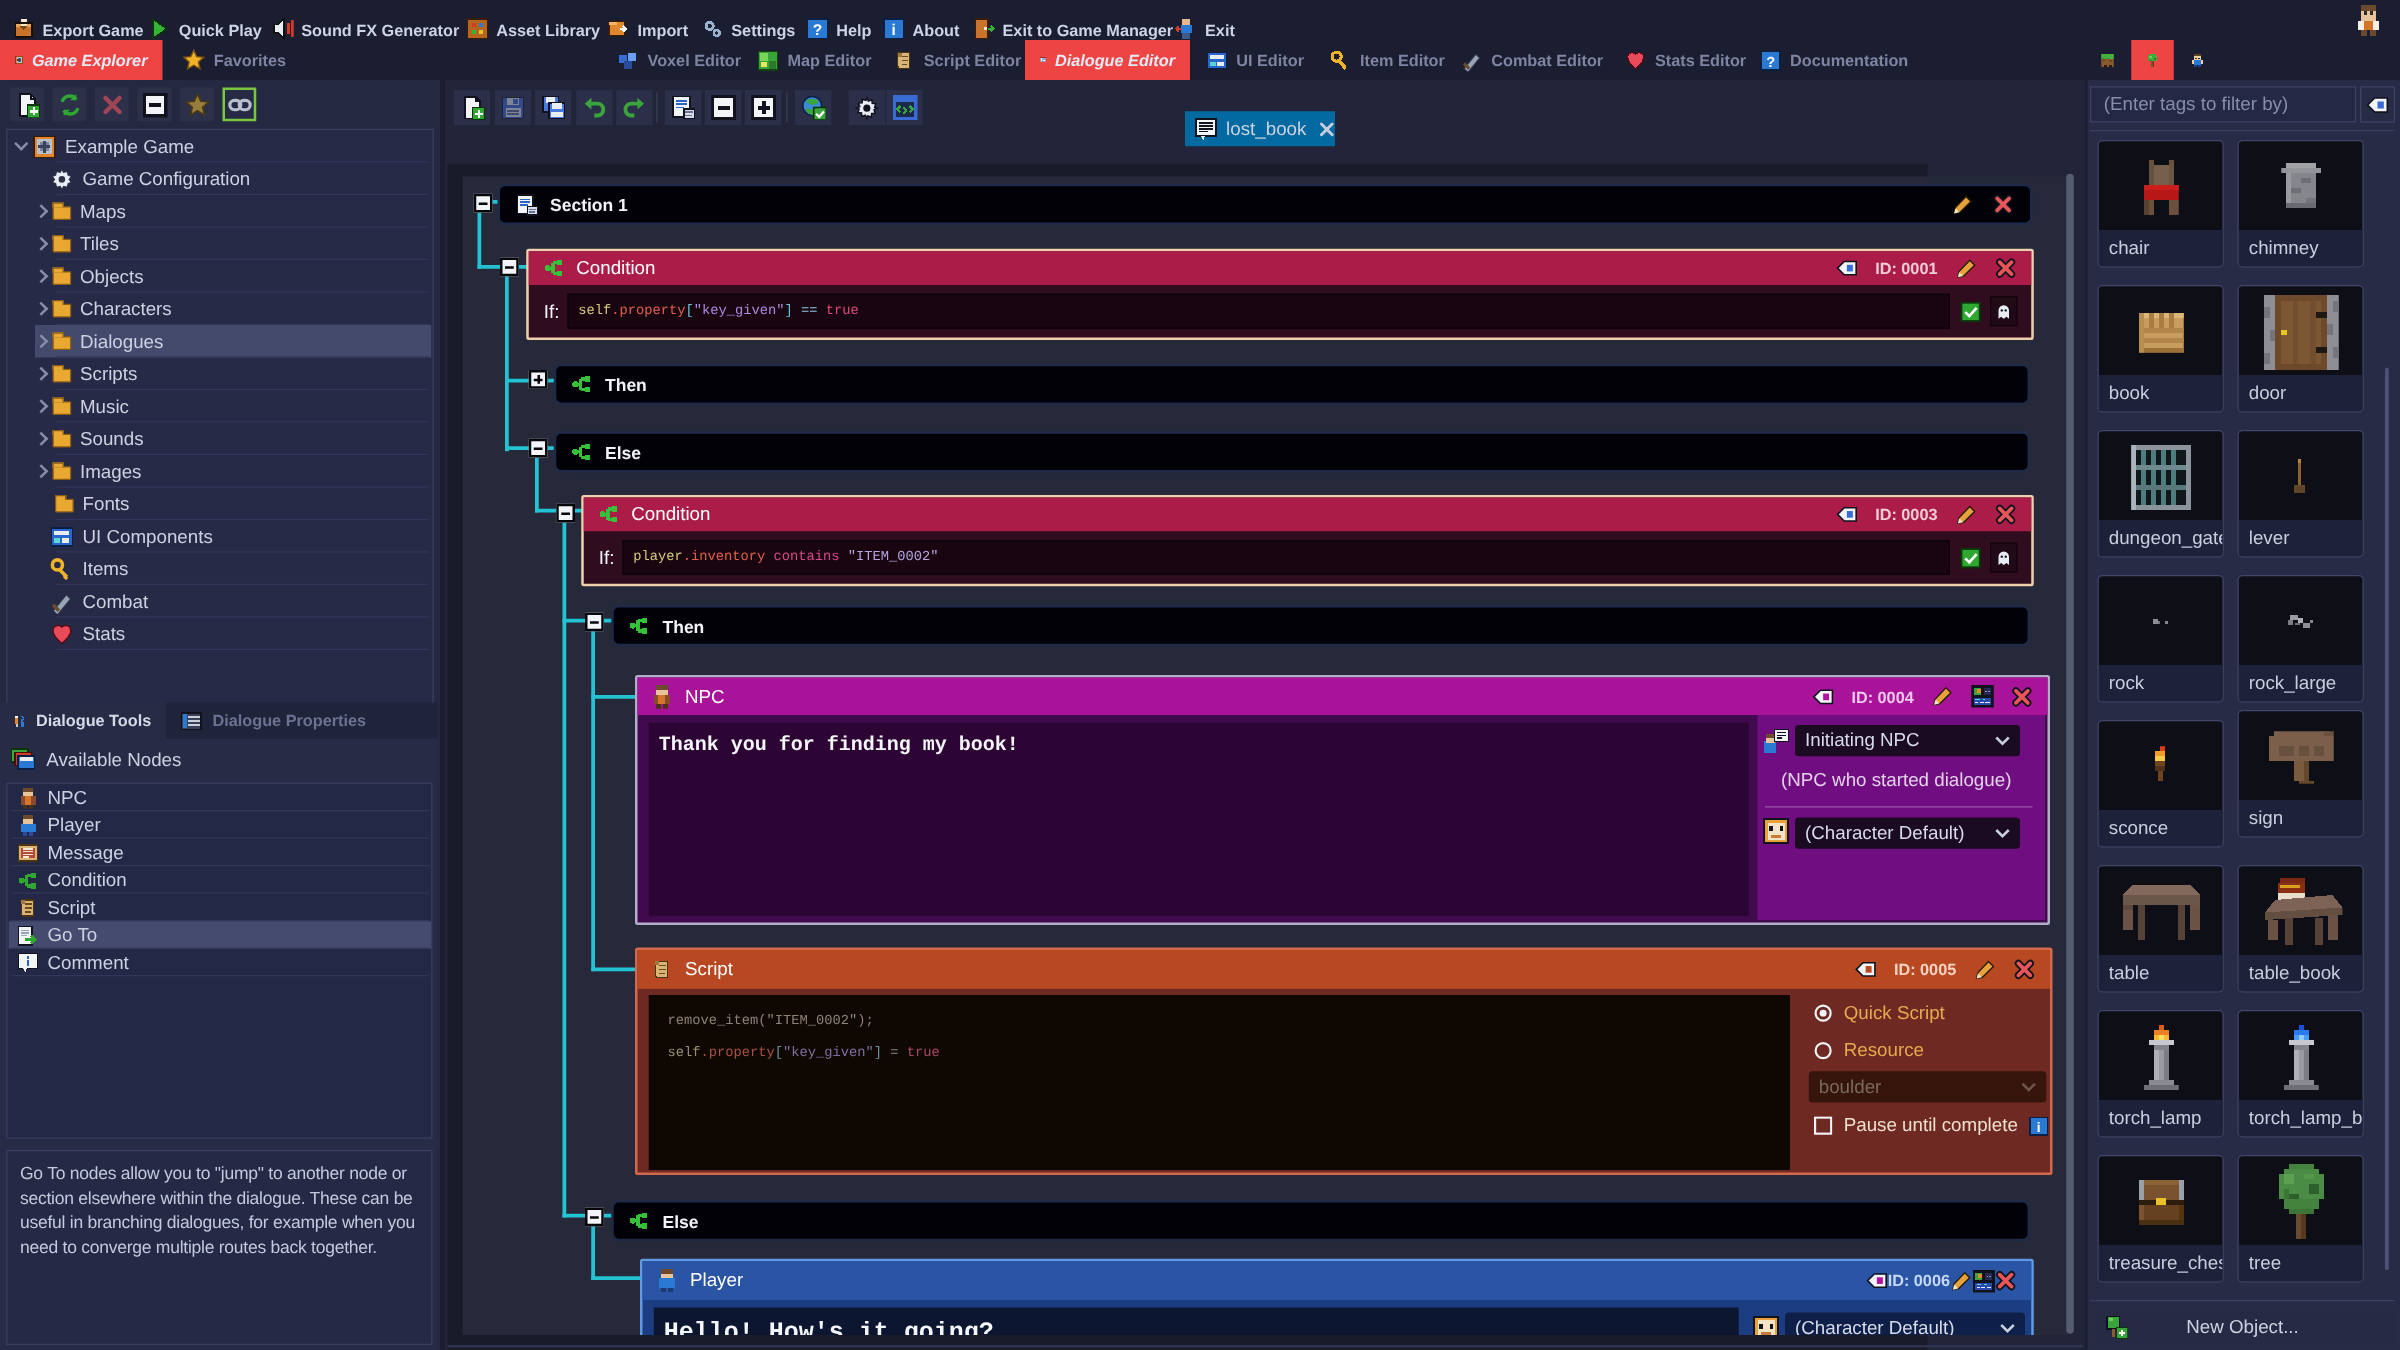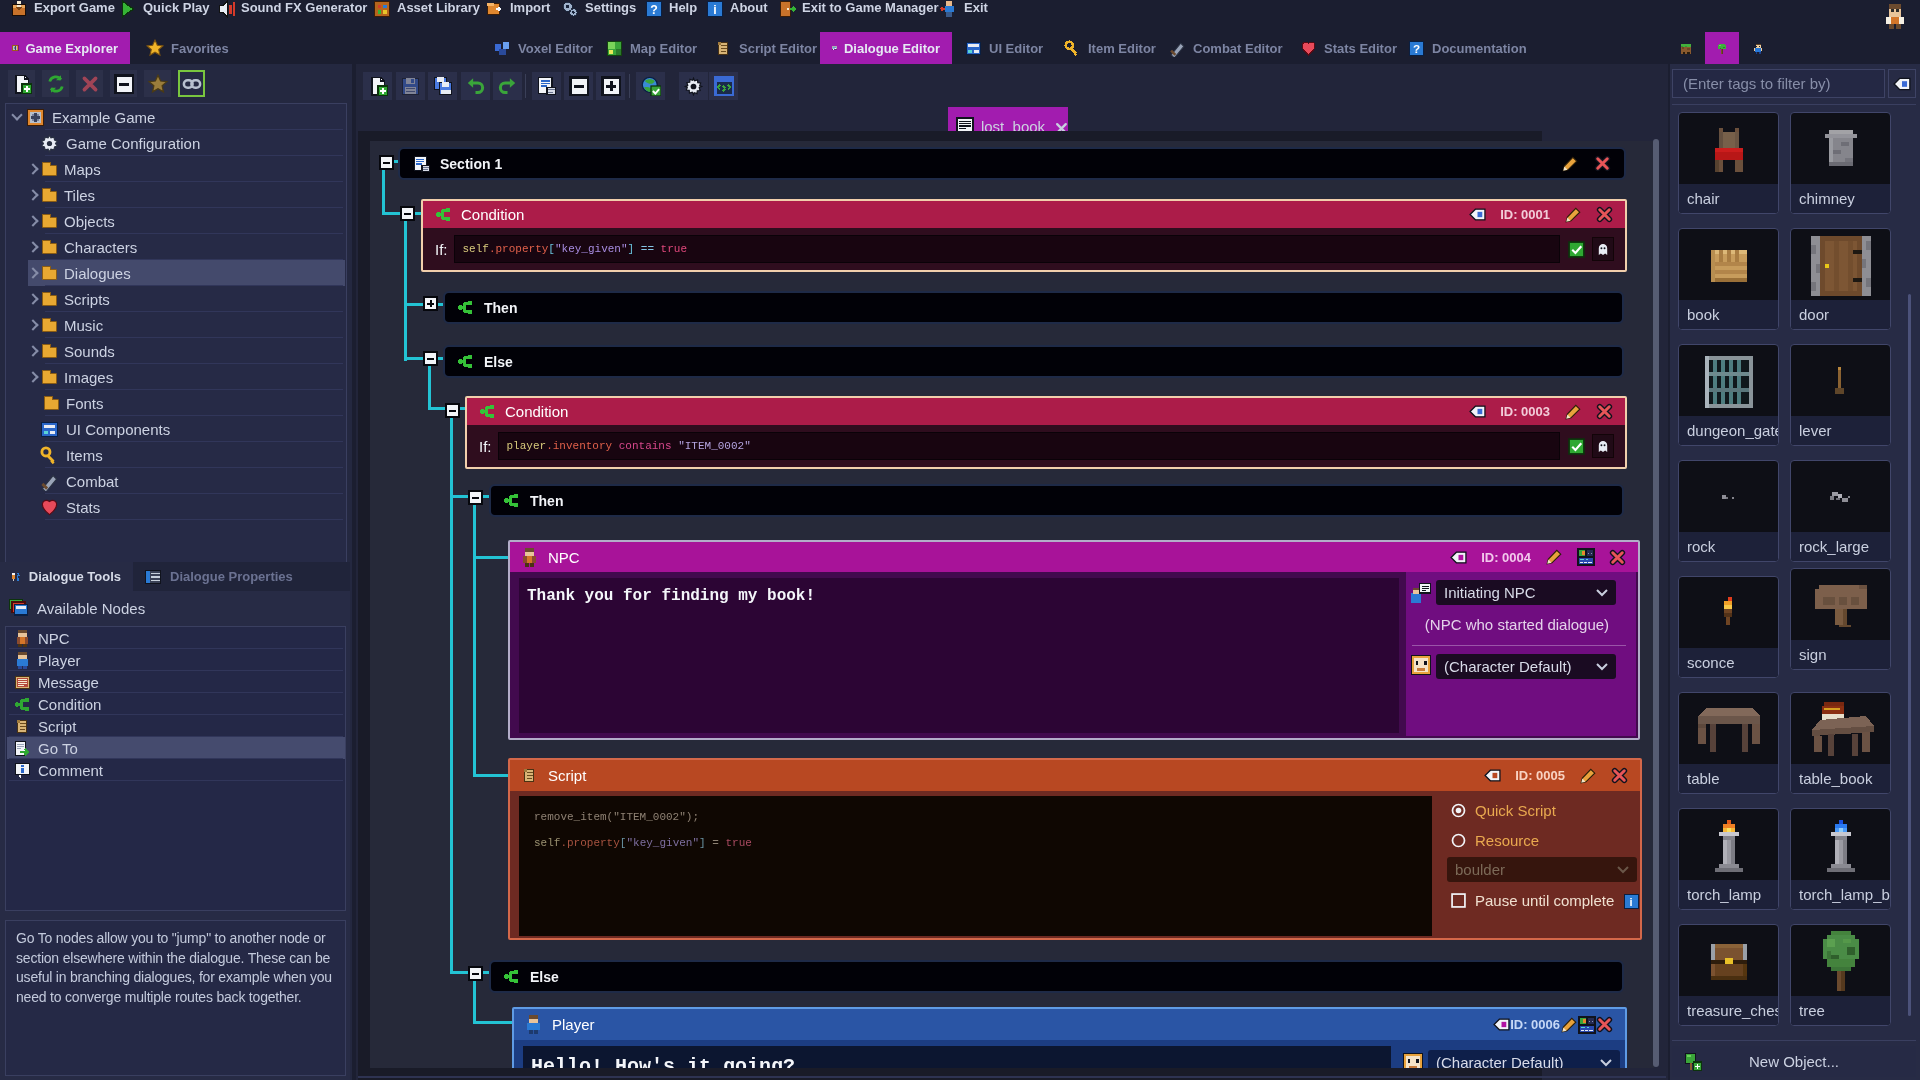--- a/index.html
+++ b/index.html
@@ -3,25 +3,25 @@
 <meta charset="utf-8">
 <style>
 * { margin:0; padding:0; box-sizing:border-box; -webkit-font-smoothing:antialiased; }
 html,body { width:1920px; height:1080px; overflow:hidden; background:#1b1e30; font-family:"Liberation Sans", sans-serif; }
 #root { position:absolute; inset:0; width:1920px; height:1080px; }
 .abs { position:absolute; }
 svg { display:block; }
 
 
 #menubar { position:absolute; left:0; top:0; width:1920px; height:32px; background:#1b1e30; }
-.mitem { position:absolute; top:0; height:32px; display:flex; align-items:flex-start; gap:6px; color:#ced4e4; font-size:13px; font-weight:700; white-space:nowrap; }
+.mitem { position:absolute; top:0; height:32px; display:flex; align-items:flex-end; gap:6px; color:#ced4e4; font-size:13px; font-weight:700; white-space:nowrap; }
 
 #tabrow { position:absolute; left:0; top:32px; width:1920px; height:32px; background:#1b1e30; }
 .ttab { position:absolute; top:0; height:32px; display:flex; align-items:center; gap:7px; font-size:13px; font-weight:700; color:#7d85a3; padding:0 12px; white-space:nowrap; }
-.ttab.on { background:#a21caf; color:#e6eaf4; }
+.ttab.on { background:#ef4444; color:#e6eaf4;font-style:italic; }
 
 
 #leftpanel { position:absolute; left:0; top:64px; width:352px; height:1016px; background:#242840; }
 #lp-toolbar { position:absolute; left:0; top:0; width:352px; height:38px; }
 .tbtn { position:absolute; top:6px; width:27px; height:27px; background:#2c3049; display:flex; align-items:center; justify-content:center; }
 #lp-tree { position:absolute; left:5px; top:39px; width:342px; height:511px; background:#262a46; border:1px solid #3a3f60; }
 .trow { position:absolute; left:1px; width:338px; height:26px; display:flex; align-items:center; font-size:15px; color:#ccd2e2; white-space:nowrap; }
 .trow .sep { position:absolute; left:38px; right:2px; bottom:0; height:1px; background:#31365a; }
 .trow.sel { background:linear-gradient(to right,rgba(0,0,0,0) 21px,#444a6c 21px); }
 .chev { width:8px; height:8px; border-right:2px solid #868da8; border-bottom:2px solid #868da8; transform:rotate(-45deg); margin-right:5px; flex:none; }
@@ -456,21 +456,21 @@
       </div>
     <div class="cbtn" style="left:353px;top:8px">
         <svg width="20" height="20" viewBox="0 0 16 16" shape-rendering="crispEdges">
           <rect x="1" y="1" width="14" height="14" fill="#1a2a4a" stroke="#3a6ad4" stroke-width="2"></rect>
           <rect x="2" y="2" width="12" height="2.5" fill="#3a6ad4"></rect>
           <g stroke="#3aa53a" stroke-width="1.6" fill="none">
             <path d="M5 7l-2 2 2 2M11 7l2 2-2 2M7 12l2-2M7 8l2 2"></path>
           </g>
         </svg>
       </div>
-    <div class="abs" style="left:592px;top:43px;width:120px;height:28px;background:#a21caf;display:flex;align-items:flex-end;color:#ccd2e0;font-size:15px">
+    <div class="abs" style="left:592px;top:25px;width:120px;height:28px;background:#0369a1;display:flex;align-items:center;color:#ccd2e0;font-size:15px">
       <svg width="18" height="18" viewBox="0 0 16 16" shape-rendering="crispEdges" style="margin:0 7px 0 8px">
           <rect x="1" y="1" width="14" height="12" fill="#f2f4f8" stroke="#10131d" stroke-width="1.4"></rect>
           <path d="M3 4h10M3 6h10M3 8h10M3 10h6" stroke="#10131d" stroke-width="1.2"></path>
           <path d="M4 13l2 3 1-3z" fill="#f2f4f8"></path>
         </svg>lost_book
       <svg width="13" height="13" viewBox="0 0 12 12" style="margin-left:10px">
           <path d="M2 2l8 8M10 2l-8 8" stroke="#c8cede" stroke-width="2.2" stroke-linecap="round"></path>
         </svg>
     </div>
     <div id="canvas-frame">

